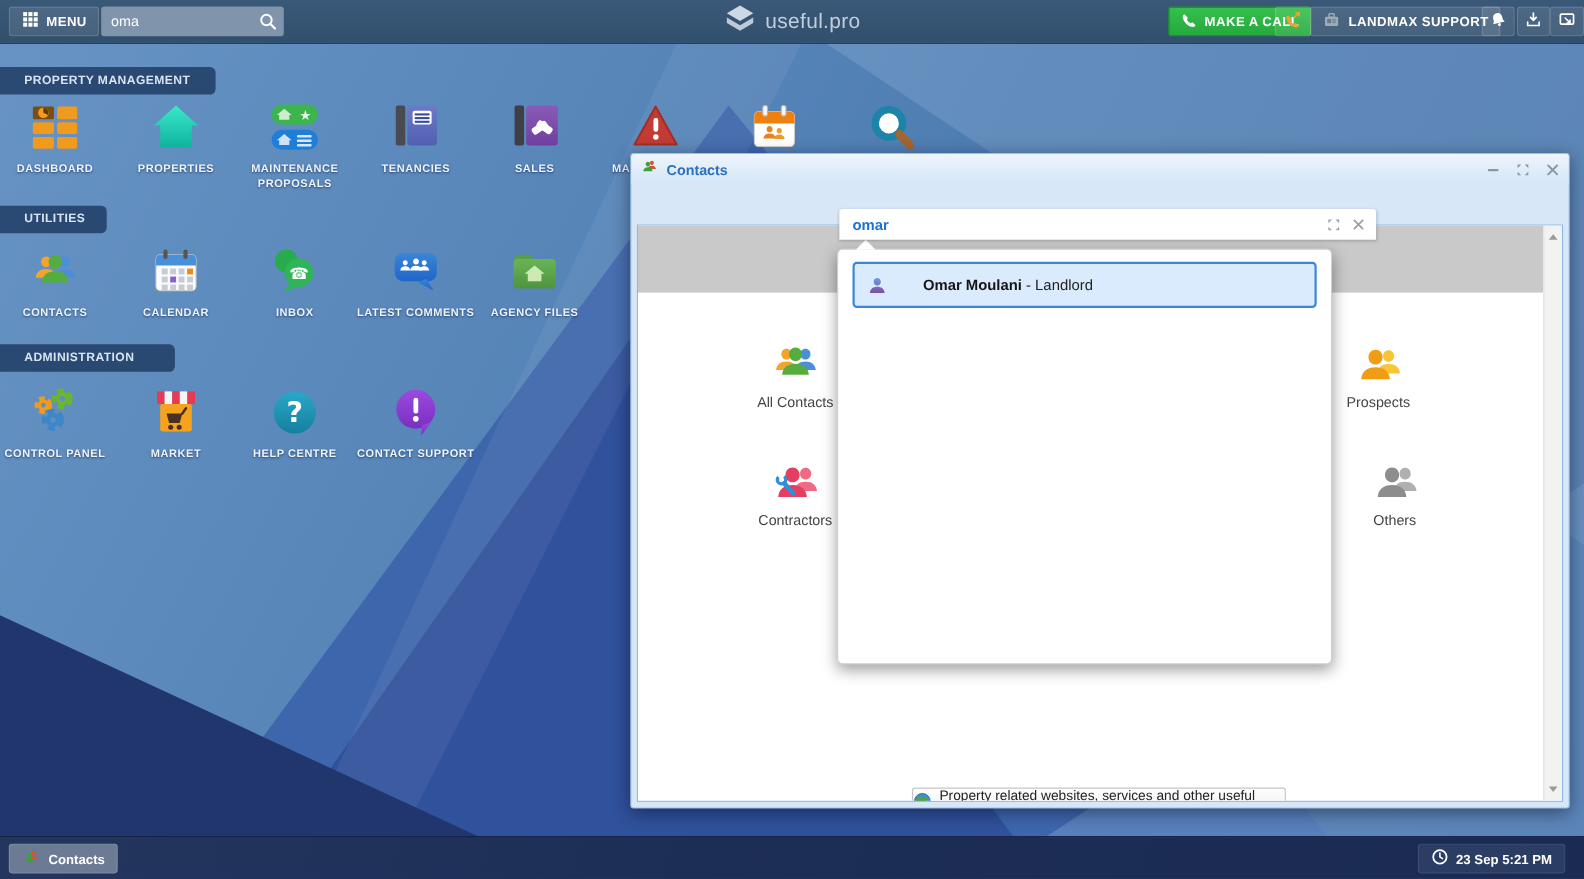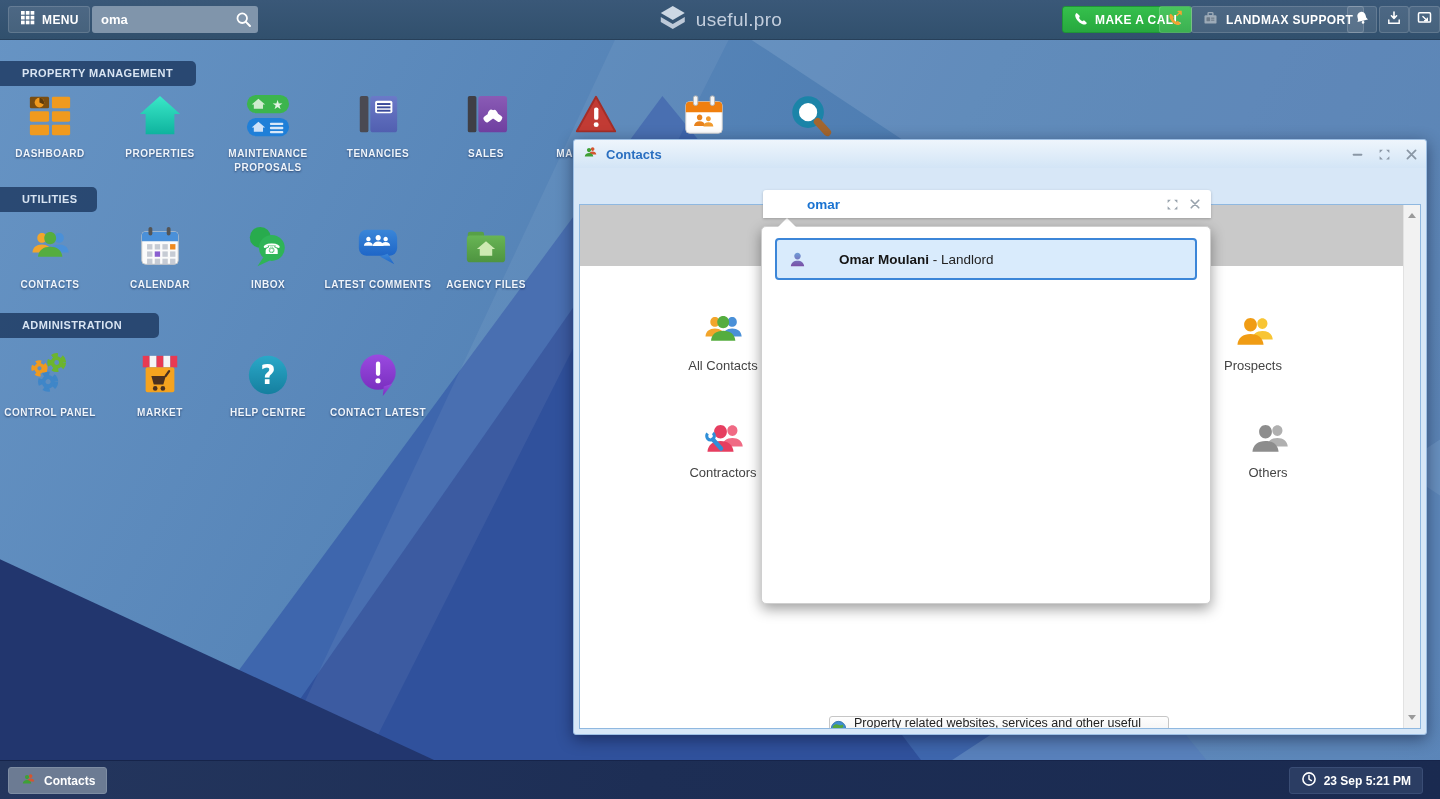--- a/index.html
+++ b/index.html
@@ -19,21 +19,21 @@
   
   #topbar { position:absolute; left:0; top:0; width:1440px; height:40px; z-index:40;
     background:linear-gradient(#3a5878,#31506d); border-bottom:1px solid #27405a; }
   .tb-btn { position:absolute; top:6px; height:27px; display:flex; align-items:center; gap:7px;
     background:rgba(255,255,255,.10); border:1px solid rgba(255,255,255,.14); border-radius:3px;
     color:#fff; font-size:12px; font-weight:bold; padding:0 10px; letter-spacing:.4px; cursor:pointer; }
   #menu-btn { left:8px;padding-left:12px; }
   #top-search { position:absolute; left:92px; top:6px; width:166px; height:27px;
     background:#8095ab; border-radius:3px; display:flex; align-items:center; }
   #top-search input { flex:1; min-width:0; background:transparent; border:none; outline:none;
-    color:#fff; font-weight:bold; font-size:13px; padding:0 9px; font-family:inherit; }
+    color:#fff; font-weight:normal; font-size:13px; padding:0 9px; font-family:inherit; }
   #top-search .mag { margin-right:6px; display:flex; cursor:pointer; }
   #logo { position:absolute; left:50%; top:0; height:40px; transform:translateX(-50%);
     display:flex; align-items:center; gap:8px; color:#c3cedd; font-size:19px; letter-spacing:.3px; }
   #make-call { left:1062px; background:linear-gradient(#35c04c,#27a83e); border:1px solid #1f9437; }
   #phone-fwd { left:1159px; padding:0 7px; }
   #support-btn { left:1191px; }
   .sq-btn { padding:0 6px; }
   #bell-btn { left:1347px; } #dl-btn { left:1379px; } #mon-btn { left:1409px; }
 
   
@@ -58,23 +58,23 @@
   #win-content { position:absolute; left:5px; right:5px; top:32px; bottom:5px;
     background:#fff; border:1px solid #8fb8e0; overflow:hidden;margin-top:32px; }
   #toolbar-strip { position:absolute; left:0; right:17px; top:0; height:61px; background:#c9c9c9; }
   #scrollcol { position:absolute; right:0; top:0; bottom:0; width:17px; background:#f2f2f2;
     border-left:1px solid #e2e2e2; cursor:pointer; }
   .scroll-arrow { position:absolute; left:50%; transform:translateX(-50%); width:0; height:0;
     border-left:4px solid transparent; border-right:4px solid transparent; }
   .scroll-up { top:8px; border-bottom:5px solid #9a9a9a; }
   .scroll-down { bottom:8px; border-top:5px solid #9a9a9a; }
 
-  #win-search { position:absolute; left:189px; top:50px; width:448px; height:28px; z-index:6;
+  #win-search { position:absolute; left:189px; top:50px; width:488px; height:28px; z-index:6;
     background:#fff; border-radius:3px 3px 0 0; display:flex; align-items:center;
-    box-shadow:0 1px 3px rgba(0,0,0,.22);padding-left:32px; }
+    box-shadow:0 1px 3px rgba(0,0,0,.22); }
   #win-search input { flex:1; min-width:0; border:none; outline:none; background:transparent;
     color:#1a73d1; font-size:13.5px; font-weight:bold; padding:0 12px; font-family:inherit; }
   #win-search .ic { display:flex; margin-right:10px; cursor:pointer; }
 
   #dropdown { position:absolute; left:187px; top:86px; width:450px; height:378px; z-index:5;
     background:#fff; border:1px solid #cfcfcf; border-radius:5px;
     box-shadow:0 5px 14px rgba(0,0,0,.38); padding:11px 13px; }
   #dropdown::before { content:""; position:absolute; left:16px; top:-9px; width:0; height:0;
     border-left:9px solid transparent; border-right:9px solid transparent; border-bottom:9px solid #fff; }
   .result { height:42px; display:flex; align-items:center; gap:9px; padding:0 12px;
@@ -475,21 +475,21 @@
                 <stop offset="0" stop-color="#9a4ae0"></stop>
                 <stop offset="1" stop-color="#7a2fc0"></stop>
               </linearGradient>
             </defs>
             <circle cx="24" cy="21" r="18.5" fill="url(#g7)"></circle>
             <path d="M30 36 L29 46 L39 33 Z" fill="url(#g7)"></path>
             <rect x="21.8" y="10" width="4.5" height="15" rx="2.2" fill="#fff"></rect>
             <circle cx="24" cy="30" r="2.7" fill="#fff"></circle>
           </svg>
         </div>
-        <div class="tlabel">CONTACT LATEST</div>
+        <div class="tlabel">CONTACT SUPPORT</div>
       </div>
     </div>
 
   <div id="window">
     <div id="titlebar">
       <span class="mini-people"><svg width="17" height="15" viewBox="0 0 24 24">
             <g transform="translate(8 2) scale(0.62)" fill="#d4552f">
               <path d="M12 2.4c2.6 0 4.6 2.1 4.6 4.8S14.6 12 12 12 7.4 9.9 7.4 7.2 9.4 2.4 12 2.4zM2.6 21.6C3 16.5 6.6 13.8 12 13.8s9 2.7 9.4 7.8z"></path>
             </g>
             <g transform="translate(1 3) scale(0.72)" fill="#3fa037">

